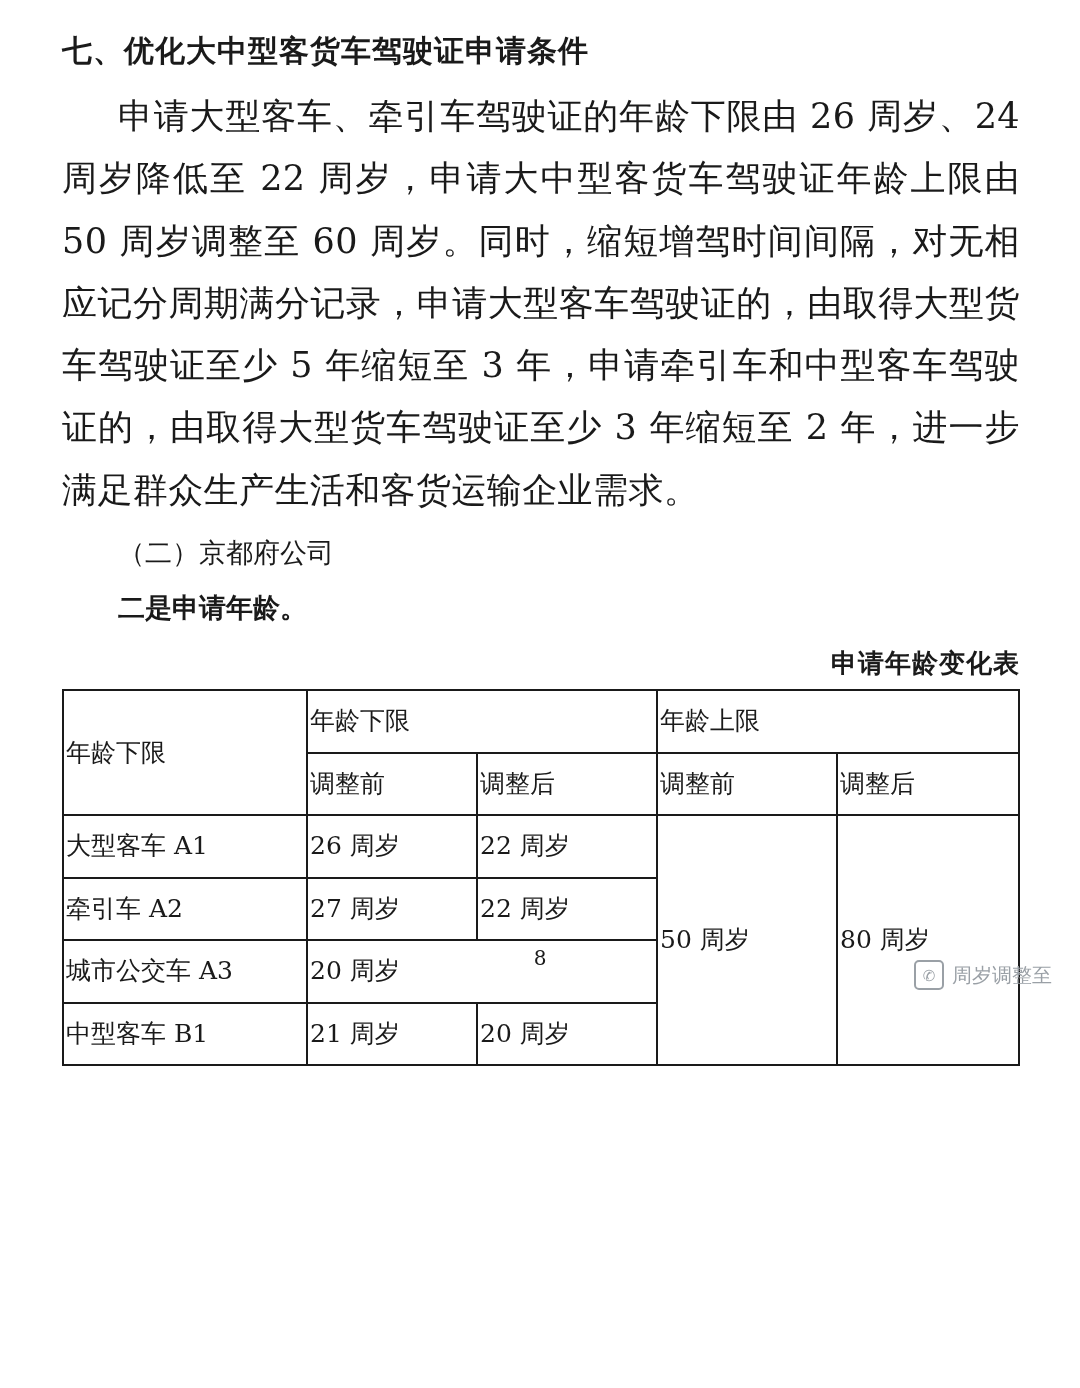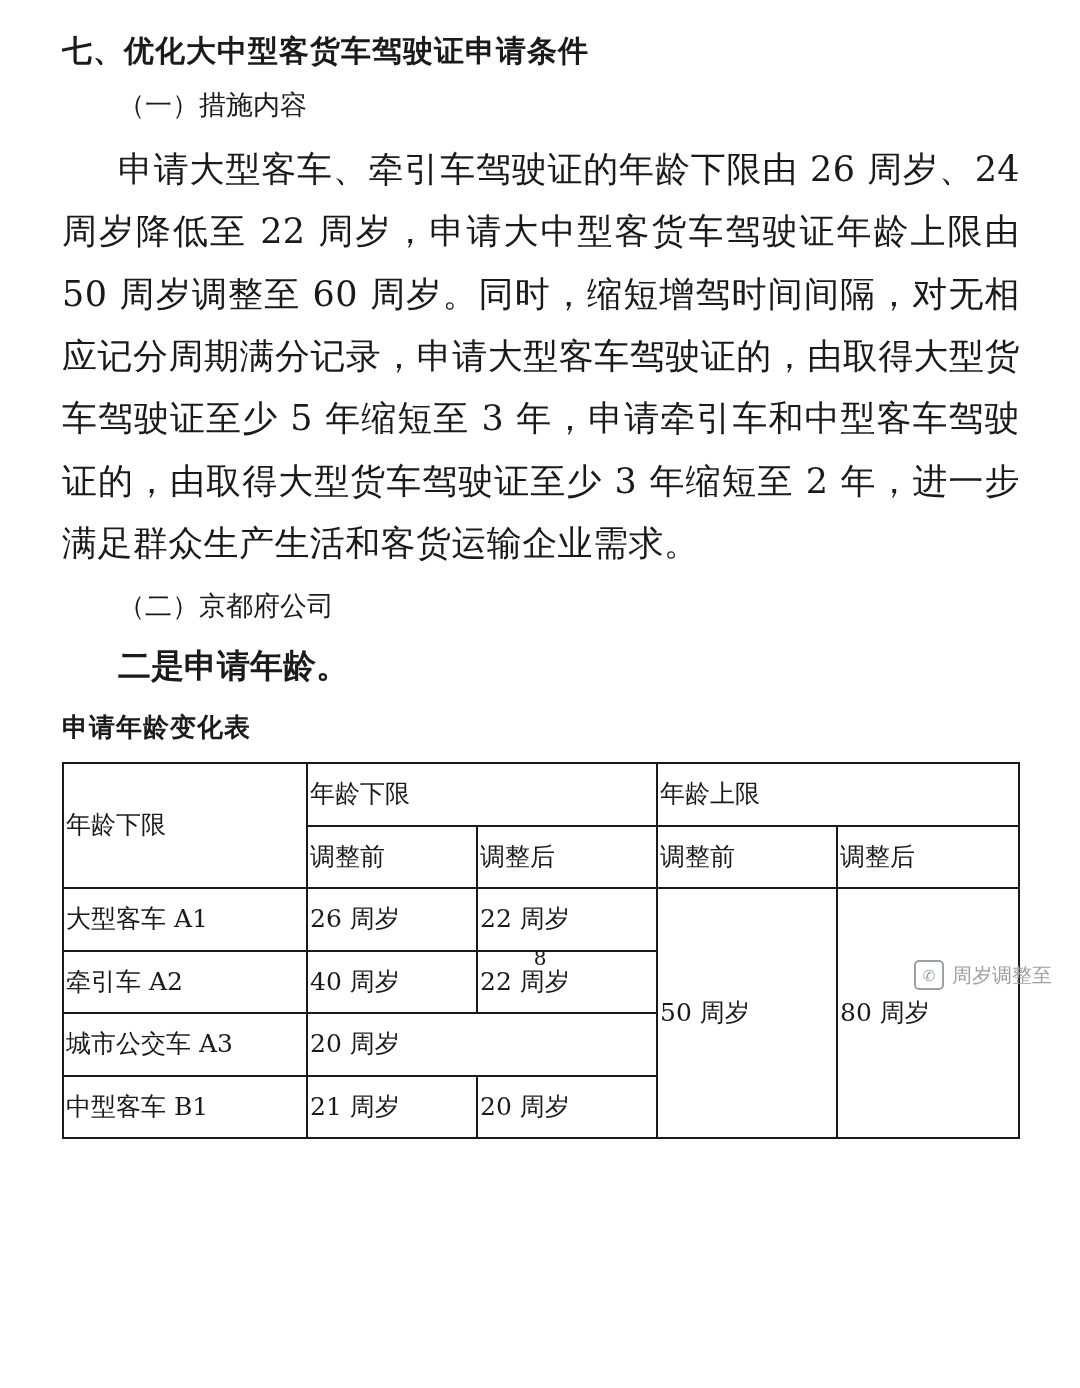--- a/index.html
+++ b/index.html
@@ -40,31 +40,31 @@
     line-height: 1.78;
     margin: 12px 0 2px 0;
     text-indent: 56px;
     text-align: justify;
     letter-spacing: 0.4px;
   }
   .lead {
     font-weight: bold;
   }
   .point-line {
-    font-size: 33px;
+    font-size: 27px;
     line-height: 1.78;
     margin: 10px 0 6px 0;
     text-indent: 56px;
     font-weight: bold;
   }
   .table-title {
-    text-align: left;
+    text-align: right;
     font-size: 26px;
     font-weight: bold;
-    margin: 14px 0 17px 0;
+    margin: 14px 0 8px 0;
     letter-spacing: 1px;
   }
   table.age-table {
     border-collapse: collapse;
     width: 956px;
     margin: 0 auto;
     table-layout: fixed;
   }
   table.age-table td {
     border: 2px solid #1a1a1a;
@@ -105,21 +105,20 @@
     line-height: 1;
   }
 </style>
 </head>
 <body>
 
 <div class="page">
 
   <h1 class="doc-title">七、优化大中型客货车驾驶证申请条件</h1>
 
-  <div class="sub-head">（一）措施内容</div>
 
   <p class="body-text">申请大型客车、牵引车驾驶证的年龄下限由 26 周岁、24 周岁降低至 22 周岁，申请大中型客货车驾驶证年龄上限由 50 周岁调整至 60 周岁。同时，缩短增驾时间间隔，对无相应记分周期满分记录，申请大型客车驾驶证的，由取得大型货车驾驶证至少 5 年缩短至 3 年，申请牵引车和中型客车驾驶证的，由取得大型货车驾驶证至少 3 年缩短至 2 年，进一步满足群众生产生活和客货运输企业需求。</p>
 
   <div class="sub-head">（二）京都府公司</div>
 
 
   <div class="point-line">二是申请年龄。</div>
 
   <div class="table-title">申请年龄变化表</div>
 
@@ -147,21 +146,21 @@
       <tr>
         <td>大型客车 A1</td>
         <td>26 周岁</td>
         <td>22 周岁</td>
         <td rowspan="4">50 周岁</td>
         <td rowspan="4">80 周岁</td>
       </tr>
 
       <tr>
         <td>牵引车 A2</td>
-        <td>40 周岁</td>
+        <td>27 周岁</td>
         <td>22 周岁</td>
       </tr>
 
       <tr>
         <td>城市公交车 A3</td>
         <td colspan="2">20 周岁</td>
       </tr>
 
       <tr>
         <td>中型客车 B1</td>

